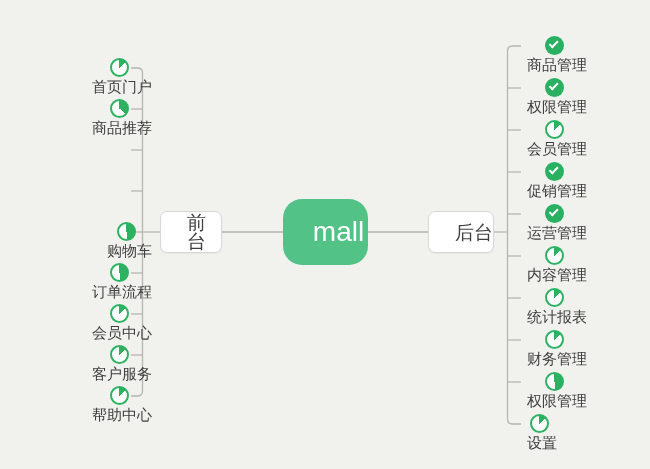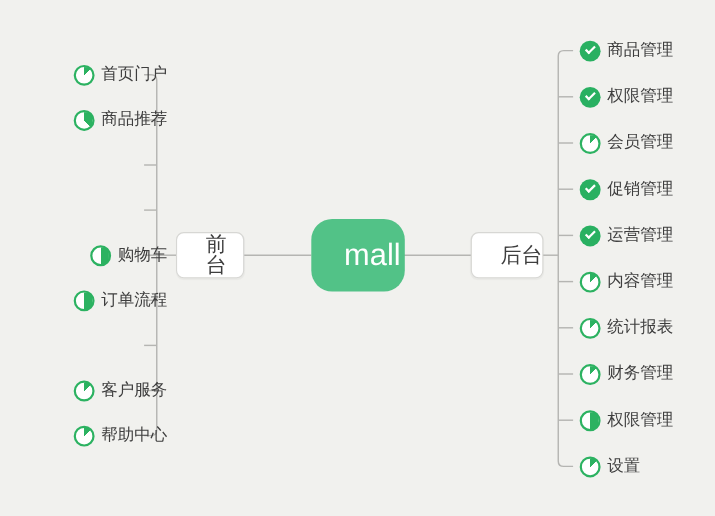--- a/index.html
+++ b/index.html
@@ -26,21 +26,21 @@
     background:#ffffff;border:1px solid #d7d7d4;border-radius:7px;
     color:#3e3e3e;font-size:19px;line-height:1;
     box-shadow:0 1px 1px rgba(0,0,0,0.04);
   }
   .node.frontend{left:160px;top:211px;width:62px;height:42px;}
   .node.backend{left:428px;top:211px;width:66px;height:42px;}
 
   
   .row{
     position:absolute;height:20px;display:flex;align-items:center;
-    white-space:nowrap;cursor:default;user-select:none;
+    white-space:nowrap;cursor:default;user-select:none;flex-direction:column;
   }
   .row.l{right:498px;font-family:Liberation Serif, serif;}   
   .row.r{left:527px;}
   .row .label{font-size:15px;color:#3e3e3e;line-height:20px;}
 
   
   .icon{
     width:19px;height:19px;border-radius:50%;
     margin-right:6px;flex:0 0 auto;box-sizing:border-box;position:relative;
   }
@@ -102,20 +102,24 @@
     <span class="label">商品推荐</span>
   </div>
   <div class="row l" style="top:222px">
     <span class="icon" data-icon="progress-4-8-icon"></span>
     <span class="label">购物车</span>
   </div>
   <div class="row l" style="top:263px">
     <span class="icon" data-icon="progress-4-8-icon"></span>
     <span class="label">订单流程</span>
   </div>
+  <div class="row l" style="top:304px">
+    <span class="icon" data-icon="progress-1-8-icon"></span>
+    <span class="label">会员中心</span>
+  </div>
   <div class="row l" style="top:345px">
     <span class="icon" data-icon="progress-1-8-icon"></span>
     <span class="label">客户服务</span>
   </div>
   <div class="row l" style="top:386px">
     <span class="icon" data-icon="progress-1-8-icon"></span>
     <span class="label">帮助中心</span>
   </div>
 
   <div class="row r" style="top:36px">

